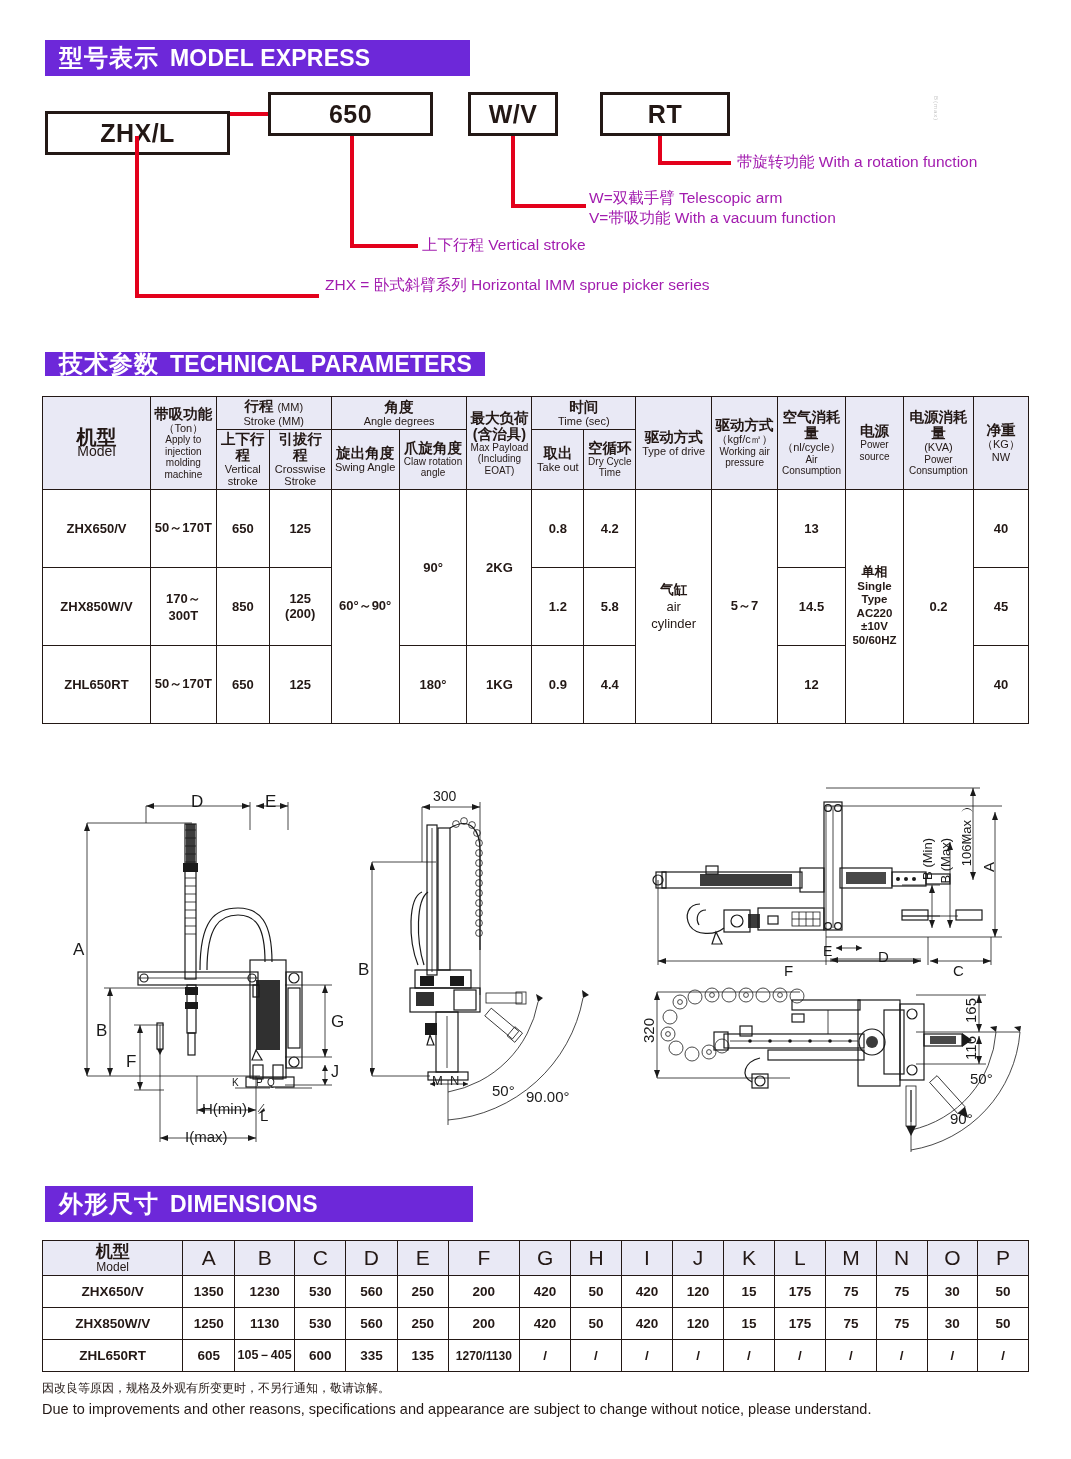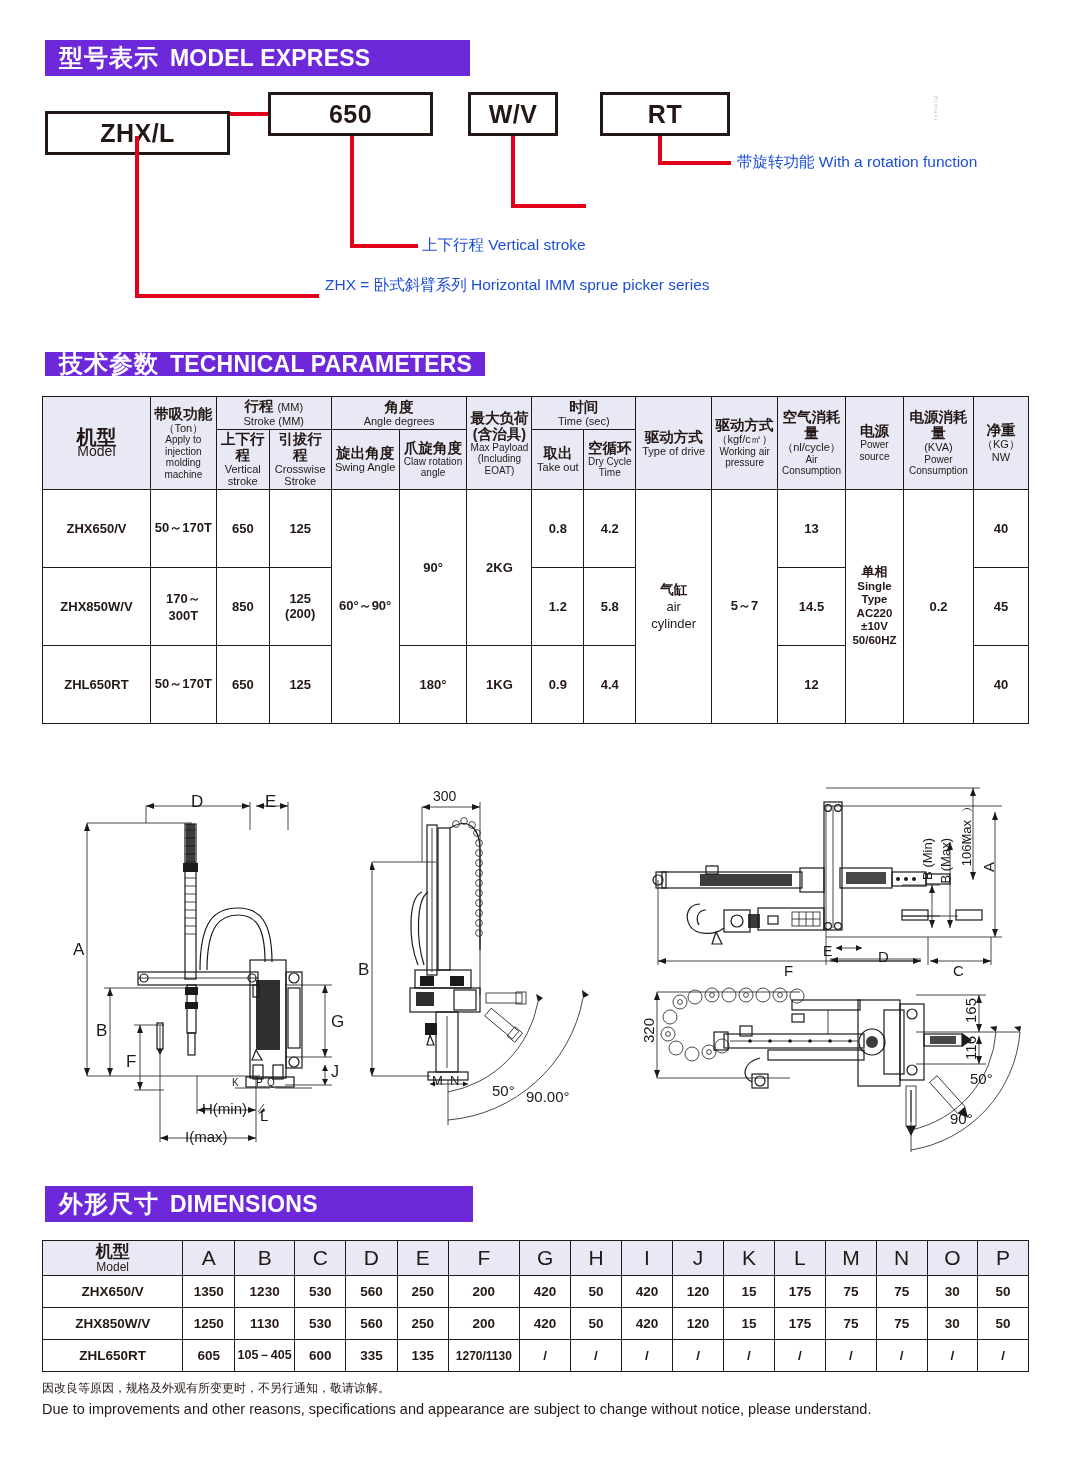--- a/index.html
+++ b/index.html
@@ -33,21 +33,21 @@
     border:3px solid #231815;
     background:#fff;
     display:flex; align-items:center; justify-content:center;
     font-size:25px; font-weight:bold; color:#231815;
     letter-spacing:0.5px;
   }
   .redline { position:absolute; background:#E3001B; }
   .callout {
     position:absolute;
     font-size:15.5px;
-    color:#1d4ed8;
+    color:#a21caf;
     white-space:nowrap;
     line-height:20px;
   }
   .watermark {
     position:absolute;
     font-size:6px;
     color:#c8c8c8;
     writing-mode:vertical-rl;
     letter-spacing:1px;
   }
@@ -133,20 +133,24 @@
   <div class="redline" style="left:230px; top:112px; width:38px; height:4px;"></div>
 
   <div class="redline" style="left:658px; top:136px; width:4px; height:28px;"></div>
   <div class="redline" style="left:658px; top:161px; width:73px; height:4px;"></div>
   <div class="callout" style="left:737px; top:152px;">
     <span>带旋转功能 With a rotation function</span>
   </div>
 
   <div class="redline" style="left:511px; top:136px; width:4px; height:72px;"></div>
   <div class="redline" style="left:511px; top:204px; width:75px; height:4px;"></div>
+  <div class="callout" style="left:589px; top:188px;">
+    <div>W=双截手臂 Telescopic arm</div>
+    <div>V=带吸功能 With a vacuum function</div>
+  </div>
 
   <div class="redline" style="left:350px; top:136px; width:4px; height:112px;"></div>
   <div class="redline" style="left:350px; top:244px; width:68px; height:4px;"></div>
   <div class="callout" style="left:422px; top:235px;">
     <span>上下行程 Vertical stroke</span>
   </div>
 
   <div class="redline" style="left:135px; top:136px; width:4px; height:162px;"></div>
   <div class="redline" style="left:135px; top:294px; width:184px; height:4px;"></div>
   <div class="callout" style="left:325px; top:275px;">

